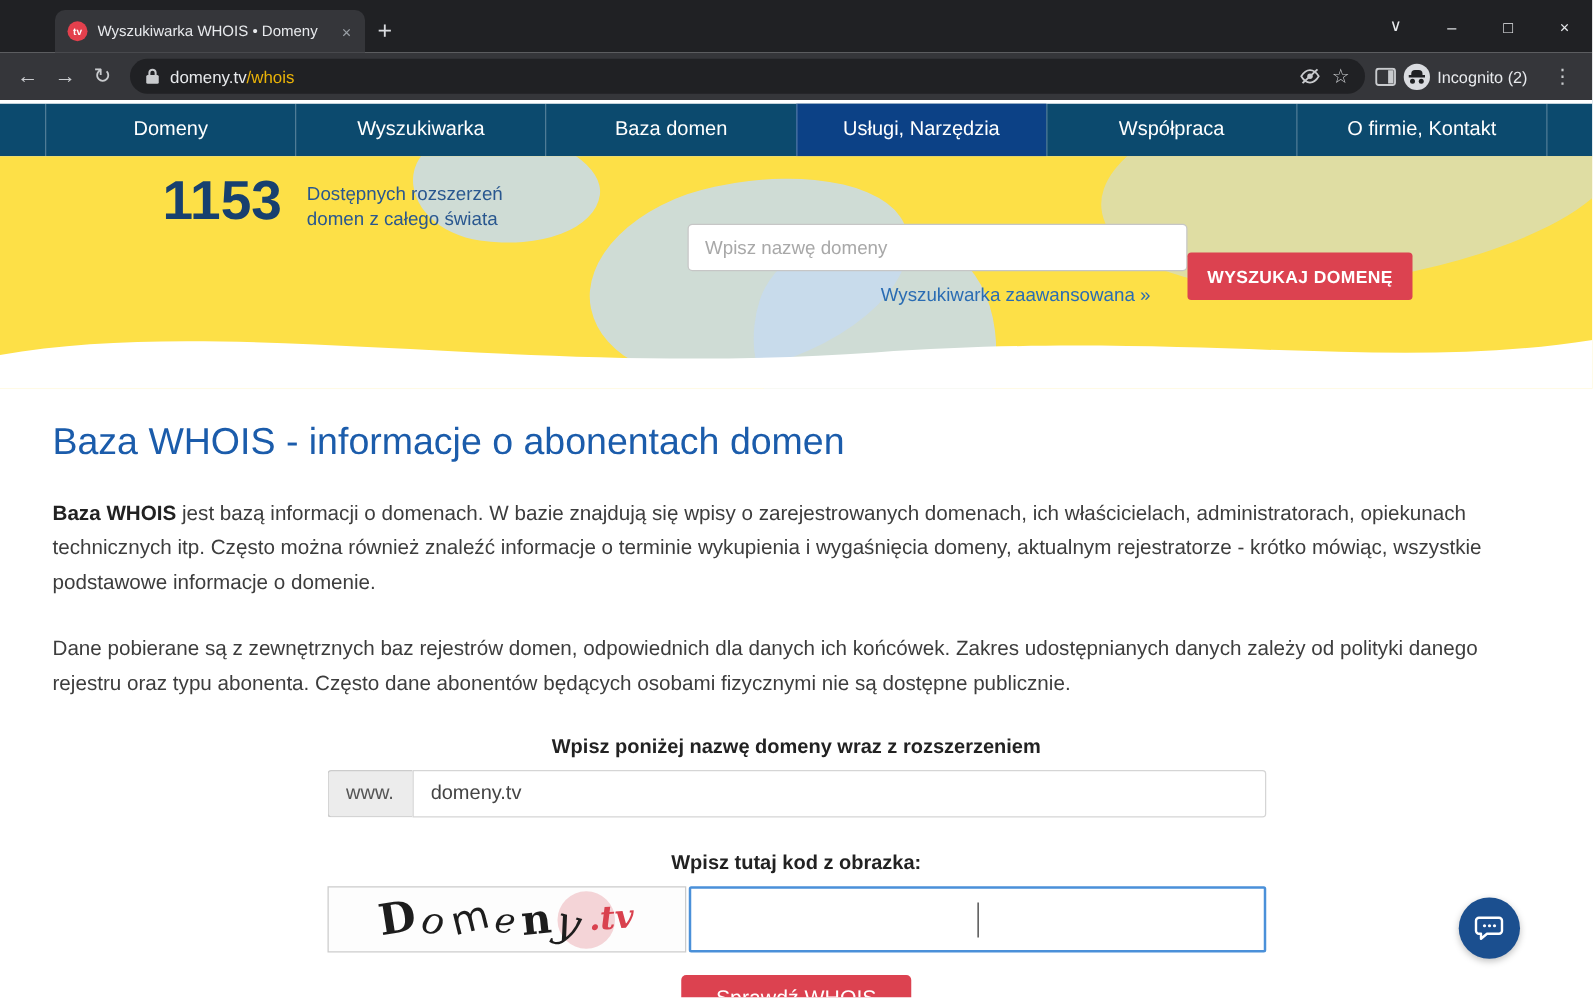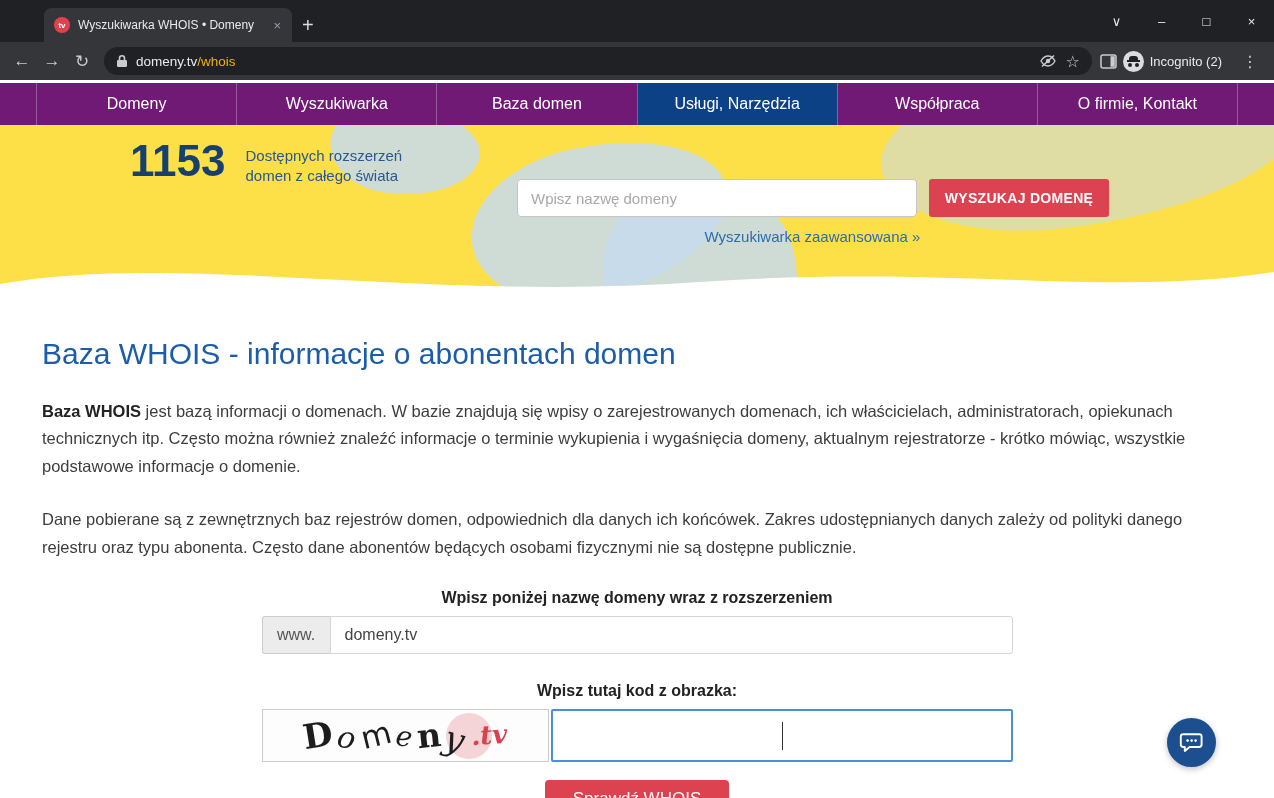--- a/index.html
+++ b/index.html
@@ -25,40 +25,40 @@
   .urlbar-icon{display:flex;align-items:center;justify-content:center;color:#c9cbce;cursor:pointer;flex-shrink:0;}
   .star{font-size:16px;}
   .incog-badge{display:flex;align-items:center;gap:6px;padding:3px 10px 3px 4px;border-radius:14px;color:#e8eaed;font-size:13px;white-space:nowrap;cursor:default;}
   .incog-circle{width:21px;height:21px;border-radius:50%;background:#dadce0;position:relative;flex-shrink:0;}
   .incog-circle:before{content:"";position:absolute;left:4px;top:9px;width:13px;height:2px;background:#202124;}
   .incog-circle:after{content:"";position:absolute;left:6px;top:5px;width:9px;height:4px;border-radius:3px 3px 0 0;background:#202124;}
   .incog-glasses{position:absolute;left:5px;top:12px;width:4px;height:4px;border-radius:50%;background:#202124;box-shadow:7px 0 0 #202124;}
   .menu-dots{font-size:16px;color:#c9cbce;padding:0 8px;cursor:pointer;}
 
   
-  .sitenav{height:45px;background:#701a75;display:flex;padding:0 36px;flex-shrink:0;border-top:3px solid #ffffff;box-sizing:border-box;}
+  .sitenav{height:45px;background:#0c4a6e;display:flex;padding:0 36px;flex-shrink:0;border-top:3px solid #ffffff;box-sizing:border-box;}
   .nav-item{flex:1;display:flex;align-items:center;justify-content:center;color:#fff;font-size:16px;cursor:pointer;border-left:1px solid rgba(255,255,255,.28);}
   .nav-item:last-child{border-right:1px solid rgba(255,255,255,.28);}
   .nav-item.active{background:#0c4186;}
 
   
   .hero{height:186px;background:#fde047;position:relative;flex-shrink:0;overflow:hidden;}
   .map-blob{position:absolute;background:#c7dbee;border-radius:45% 55% 60% 40%/50% 45% 55% 50%;opacity:.85;}
   .blob1{width:260px;height:150px;left:470px;top:20px;transform:rotate(-12deg);}
   .blob2{width:200px;height:190px;left:600px;top:60px;transform:rotate(18deg);border-radius:60% 40% 45% 55%/45% 60% 40% 55%;}
   .blob3{width:150px;height:90px;left:330px;top:-20px;transform:rotate(8deg);}
   .blob4{width:420px;height:160px;left:880px;top:-60px;transform:rotate(-6deg);opacity:.55;}
   .hero-wave{position:absolute;left:0;bottom:-1px;width:100%;height:62px;display:block;}
   .counter-wrap{position:absolute;left:130px;top:12px;display:flex;gap:20px;align-items:flex-start;}
   .counter{font-size:44px;font-weight:700;color:#17406f;line-height:1.1;}
   .counter-caption{font-size:15px;color:#29578f;padding-top:9px;line-height:1.35;}
-  .search-row{position:absolute;left:492px;top:54px;display:flex;gap:12px;padding-left:25px;}
+  .search-row{position:absolute;left:525px;top:54px;display:flex;padding-left:25px;}
   .search-input{width:372px;height:36px;border:1px solid #c6c6c6;border-radius:4px;padding:0 13px;font-size:15px;color:#444;outline:none;background:#fff;}
   .search-input::placeholder{color:#a8a8a8;}
-  .search-btn{width:180px;height:38px;background:#dc4250;color:#fff;border:none;border-radius:3px;font-weight:700;font-size:14px;letter-spacing:.3px;cursor:pointer;font-family:inherit;}
+  .search-btn{width:180px;height:38px;background:#dc4250;color:#fff;border:none;border-radius:3px;font-weight:700;font-size:14px;letter-spacing:.3px;cursor:pointer;font-family:inherit;margin-top:23px;}
   .adv-link{position:absolute;left:517px;top:103px;width:591px;text-align:center;color:#2a6cb3;font-size:15px;cursor:pointer;}
 
   
   .main{flex:1;background:#fff;padding:26px 42px 0;position:relative;box-sizing:border-box;}
   .page-title{font-size:30px;color:#1b5cab;font-weight:400;margin:0 0 27px;}
   .main p{font-size:16.5px;color:#3d3d3d;line-height:1.66;margin:0 0 26px;}
   .main p strong{color:#222;}
   .form-wrap{width:751px;margin:0 auto;}
   .form-label{text-align:center;font-weight:700;font-size:16px;color:#222;margin:28px 0 9px;}
   .domain-row{display:flex;height:38px;}

